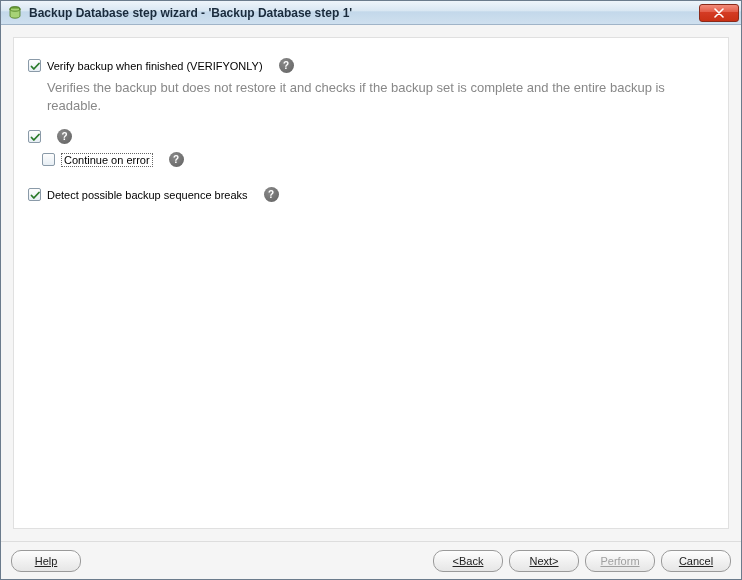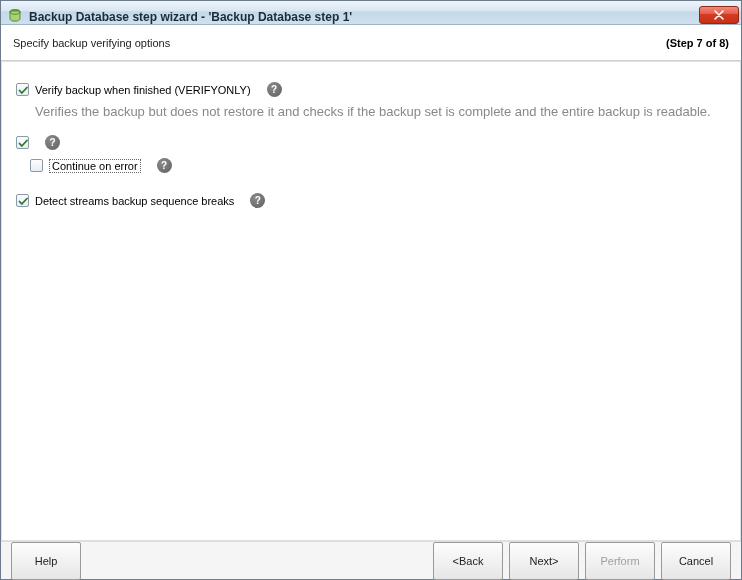--- a/index.html
+++ b/index.html
@@ -13,21 +13,21 @@
 .window {
   width: 742px; height: 580px;
   border: 1px solid #6b7b8c;
   background: #f5f5f5;
   display: flex; flex-direction: column;
 }
 .titlebar {
   height: 24px;
   background: linear-gradient(to bottom, #eef4fa 0%, #d8e6f2 45%, #c3d8ea 46%, #cfe0ef 100%);
   border-bottom: 1px solid #a0b4c8;
-  display: flex; align-items: flex-end;
+  display: flex; align-items: center;
   padding: 0 2px 0 6px;
   gap: 6px;
 }
 .title-icon {
   width: 16px; height: 16px; flex-shrink: 0;
   display: flex; align-items: center; justify-content: center;
 }
 .title-text {
   flex: 1; color: #1a2b3c; font-size: 12px;
   font-weight: bold;
@@ -49,21 +49,21 @@
   border-bottom: 1px solid #d0d0d0;
   display: flex; align-items: center;
   padding: 0 12px;
 }
 .header-left { flex: 1; color: #222; font-size: 11px; }
 .header-right { font-weight: bold; color: #000; font-size: 11px; }
 
 .content {
   flex: 1;
   background: #fff;
-  margin: 0;
+  margin: 12px;
   border: 1px solid #e0e0e0;
   padding: 20px 14px 14px 14px;
   overflow: auto;
 }
 
 .opt-row {
   display: flex; align-items: center;
   margin-bottom: 6px;
   gap: 6px;
 }
@@ -114,29 +114,30 @@
 .button-bar {
   height: 38px;
   background: #f5f5f5;
   border-top: 1px solid #ddd;
   display: flex; align-items: center;
   padding: 0 10px;
   gap: 6px;
 }
 .button-bar .spacer { flex: 1; }
 .btn {
-  min-width: 70px; height: 38px;
+  min-width: 70px; height: 22px;
   padding: 0 12px;
   background: linear-gradient(to bottom, #fdfdfd, #e6e6e6);
   border: 1px solid #9a9a9a;
-  border-radius: 2px;
+  border-radius: 10px;
   font-size: 11px;
   display: flex; align-items: center; justify-content: center;
   cursor: pointer;
   color: #222;
+  text-decoration: underline;
 }
 .btn.disabled {
   color: #a0a0a0;
   cursor: default;
 }
 </style>
 </head>
 <body>
 
 <div class="window">
@@ -150,24 +151,20 @@
         </svg>
     </span>
     <span class="title-text">Backup Database step wizard - 'Backup Database step 1'</span>
     <div class="close-btn">
       <svg viewBox="0 0 10 10">
           <path d="M1 1l8 8M9 1l-8 8" stroke="#fff" stroke-width="1.6" stroke-linecap="round"></path>
         </svg>
     </div>
   </div>
 
-  <div class="header-strip">
-    <div class="header-left">Specify backup verifying options</div>
-    <div class="header-right">(Step 7 of 8)</div>
-  </div>
 
   <div class="content">
 
     <div class="opt-row">
       <span class="checkbox checked">
         <svg width="13" height="13" viewBox="0 0 13 13">
             <path d="M2.5 6.5l2.3 2.5L10 3.5" stroke="#2a7a2a" stroke-width="1.8" fill="none" stroke-linecap="round" stroke-linejoin="round"></path>
           </svg>
       </span>
       <span class="opt-label">Verify backup when finished (VERIFYONLY)</span>
@@ -191,21 +188,21 @@
     </div>
 
     <div style="height:14px"></div>
 
     <div class="opt-row">
       <span class="checkbox checked">
         <svg width="13" height="13" viewBox="0 0 13 13">
             <path d="M2.5 6.5l2.3 2.5L10 3.5" stroke="#2a7a2a" stroke-width="1.8" fill="none" stroke-linecap="round" stroke-linejoin="round"></path>
           </svg>
       </span>
-      <span class="opt-label">Detect streams backup sequence breaks</span>
+      <span class="opt-label">Detect possible backup sequence breaks</span>
       <span class="help-icon">?</span>
     </div>
 
   </div>
 
   <div class="button-bar">
     <div class="btn">Help</div>
     <div class="spacer"></div>
     <div class="btn">&lt;Back</div>
     <div class="btn">Next&gt;</div>

